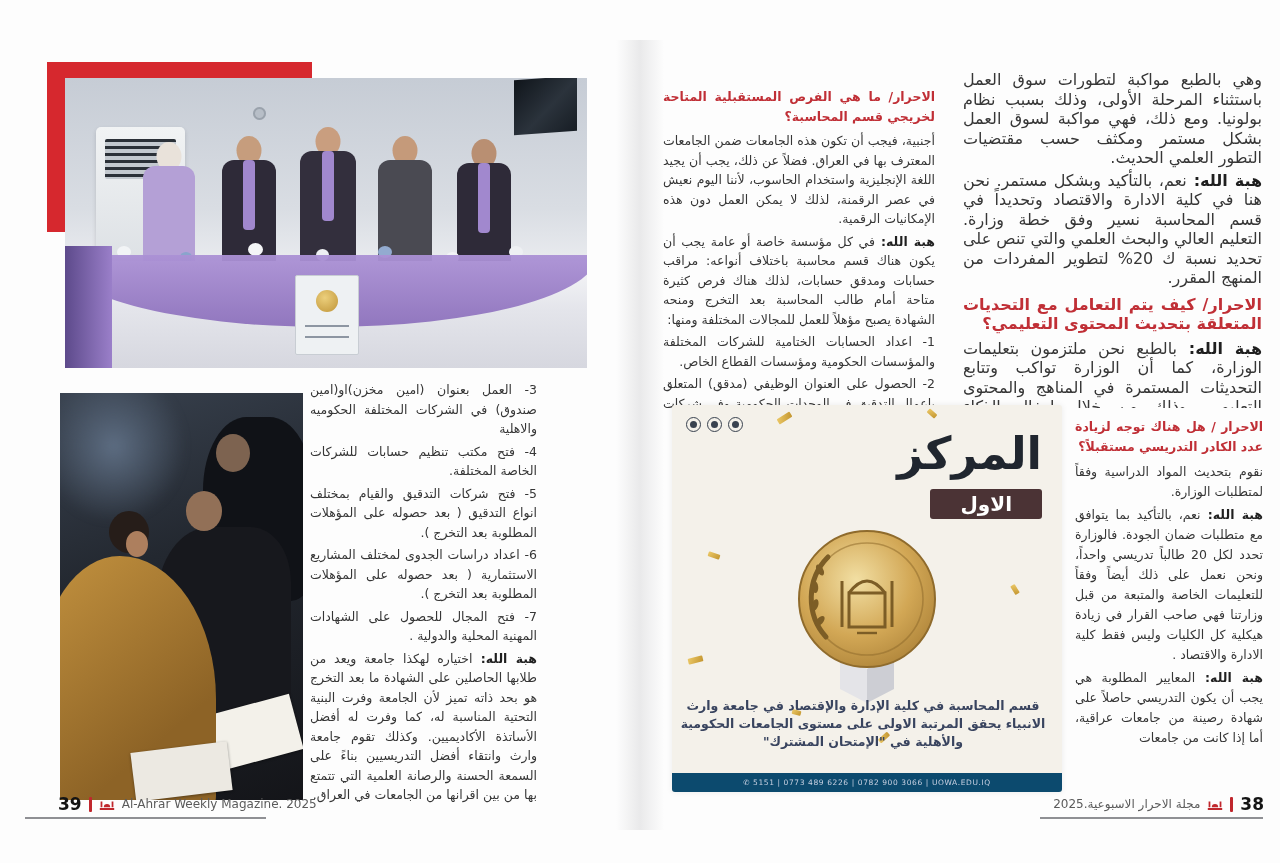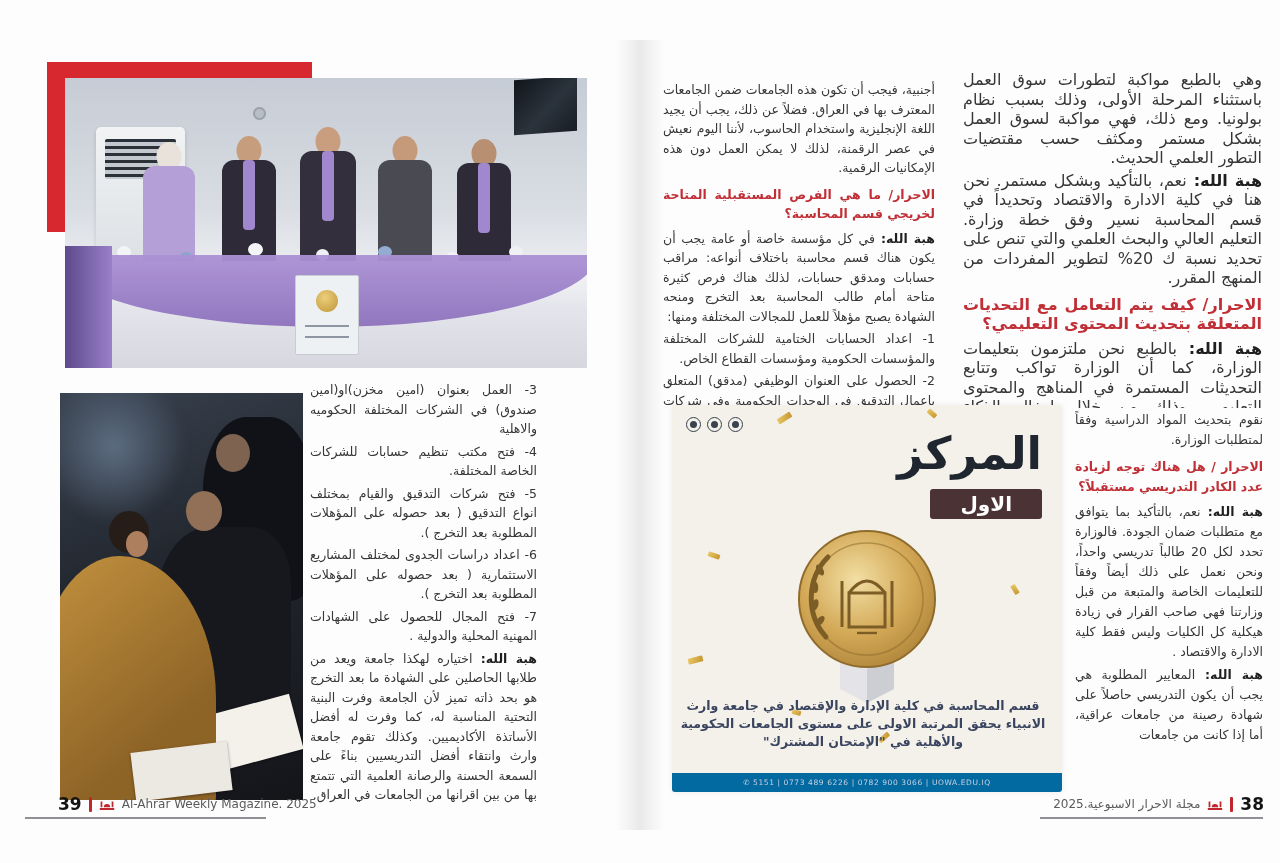--- a/index.html
+++ b/index.html
@@ -61,21 +61,21 @@
            border-radius:3px;box-shadow:0 0 6px rgba(0,0,0,.08);overflow:hidden;}
   .g-logos{position:absolute;left:14px;top:12px;display:flex;gap:6px;}
   .g-logo{width:13px;height:13px;border:1.5px solid #39424f;border-radius:50%;position:relative;}
   .g-logo::after{content:"";position:absolute;left:3px;top:3px;right:3px;bottom:3px;border-radius:50%;background:#39424f;}
   .g-title{position:absolute;right:20px;top:22px;direction:rtl;font-size:45px;font-weight:bold;color:#20262f;letter-spacing:-1px;}
   .g-badge{position:absolute;right:20px;top:84px;background:#4b3335;color:#fff;font-weight:bold;font-size:20px;
            padding:3px 30px;border-radius:3px;direction:rtl;}
   .g-medal{position:absolute;left:50%;top:118px;transform:translateX(-50%);}
   .g-caption{position:absolute;left:4px;right:12px;top:292px;direction:rtl;text-align:center;
              color:#39445f;font-weight:bold;font-size:12.5px;line-height:1.45;}
-  .g-bar{position:absolute;left:0;right:0;bottom:0;height:19px;background:#0369a1;color:#c9d1e2;
+  .g-bar{position:absolute;left:0;right:0;bottom:0;height:19px;background:#0c4a6e;color:#c9d1e2;
          font-size:7.5px;line-height:19px;text-align:center;letter-spacing:.6px;}
   .cf{position:absolute;background:linear-gradient(120deg,#ecc968,#c3952f);border-radius:1px;}
 
   
   .footer{position:absolute;display:flex;align-items:center;gap:7px;}
   #footer-left{left:58px;top:794px;}
   #footer-right{left:1038px;top:794px;width:226px;direction:rtl;}
   .page-num{font-size:17px;font-weight:bold;color:#141414;}
   .f-div{width:3px;height:15px;background:#c0272d;border-radius:1px;}
   .f-title{font-size:12px;color:#5a5a5a;}
@@ -175,30 +175,30 @@
   <div id="gutter"></div>
 
   <div id="col-rtop" class="col">
     <p class="blk body"><span class="lead"></span><span class="txt">وهي بالطبع مواكبة لتطورات سوق العمل باستثناء المرحلة الأولى، وذلك بسبب نظام بولونيا. ومع ذلك، فهي مواكبة لسوق العمل بشكل مستمر ومكثف حسب مقتضيات التطور العلمي الحديث.</span></p>
     <p class="blk body"><span class="lead">هبة الله: </span><span class="txt">نعم، بالتأكيد وبشكل مستمر. نحن هنا في كلية الادارة والاقتصاد وتحديداً في قسم المحاسبة نسير وفق خطة وزارة. التعليم العالي والبحث العلمي والتي تنص على تحديد نسبة ك 20% لتطوير المفردات من المنهج المقرر.</span></p>
     <p class="blk heading"><span class="txt">الاحرار/ كيف يتم التعامل مع التحديات المتعلقة بتحديث المحتوى التعليمي؟</span></p>
     <p class="blk body"><span class="lead">هبة الله: </span><span class="txt">بالطبع نحن ملتزمون بتعليمات الوزارة، كما أن الوزارة تواكب وتتابع التحديثات المستمرة في المناهج والمحتوى التعليمي، وذلك من خلال إدخال الذكاء الاصطناعي واستخدام الأتمتة أو استخدام الحاسوب. نحن</span></p>
   </div>
 
   <div id="col-mid" class="col">
+    <p class="blk heading"><span class="txt">الاحرار/ ما هي الفرص المستقبلية المتاحة لخريجي قسم المحاسبة؟</span></p>
     <p class="blk body"><span class="lead"></span><span class="txt">أجنبية، فيجب أن تكون هذه الجامعات ضمن الجامعات المعترف بها في العراق. فضلاً عن ذلك، يجب أن يجيد اللغة الإنجليزية واستخدام الحاسوب، لأننا اليوم نعيش في عصر الرقمنة، لذلك لا يمكن العمل دون هذه الإمكانيات الرقمية.</span></p>
-    <p class="blk heading"><span class="txt">الاحرار/ ما هي الفرص المستقبلية المتاحة لخريجي قسم المحاسبة؟</span></p>
     <p class="blk body"><span class="lead">هبة الله: </span><span class="txt">في كل مؤسسة خاصة أو عامة يجب أن يكون هناك قسم محاسبة باختلاف أنواعه: مراقب حسابات ومدقق حسابات، لذلك هناك فرص كثيرة متاحة أمام طالب المحاسبة بعد التخرج ومنحه الشهادة يصبح مؤهلاً للعمل للمجالات المختلفة ومنها:</span></p>
     <p class="blk body"><span class="lead"></span><span class="txt">1- اعداد الحسابات الختامية للشركات المختلفة والمؤسسات الحكومية ومؤسسات القطاع الخاص.</span></p>
     <p class="blk body"><span class="lead"></span><span class="txt">2- الحصول على العنوان الوظيفي (مدقق) المتعلق باعمال التدقيق في الوحدات الحكومية وفي شركات التدقيق المختلفة.</span></p>
   </div>
 
   <div id="col-rbot" class="col">
+    <p class="blk heading"><span class="txt">الاحرار / هل هناك توجه لزيادة عدد الكادر التدريسي مستقبلاً؟</span></p>
     <p class="blk body"><span class="lead"></span><span class="txt">نقوم بتحديث المواد الدراسية وفقاً لمتطلبات الوزارة.</span></p>
-    <p class="blk heading"><span class="txt">الاحرار / هل هناك توجه لزيادة عدد الكادر التدريسي مستقبلاً؟</span></p>
     <p class="blk body"><span class="lead">هبة الله: </span><span class="txt">نعم، بالتأكيد بما يتوافق مع متطلبات ضمان الجودة. فالوزارة تحدد لكل 20 طالباً تدريسي واحداً، ونحن نعمل على ذلك أيضاً وفقاً للتعليمات الخاصة والمتبعة من قبل وزارتنا فهي صاحب القرار في زيادة هيكلية كل الكليات وليس فقط كلية الادارة والاقتصاد .</span></p>
     <p class="blk body"><span class="lead">هبة الله: </span><span class="txt">المعايير المطلوبة هي يجب أن يكون التدريسي حاصلاً على شهادة رصينة من جامعات عراقية، أما إذا كانت من جامعات</span></p>
   </div>
 
   <div id="graphic">
     <div class="g-logos">
       <span class="g-logo"></span>
       <span class="g-logo"></span>
       <span class="g-logo"></span>
     </div>

